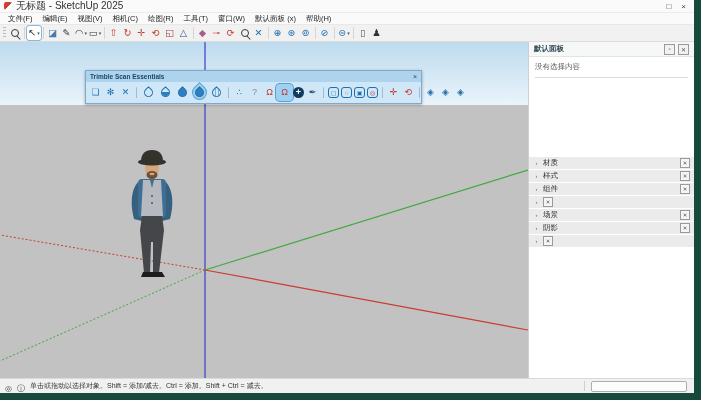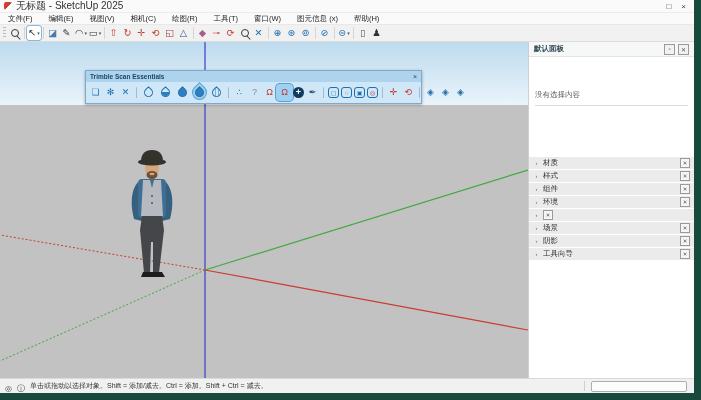--- a/index.html
+++ b/index.html
@@ -8,21 +8,21 @@
   .window{position:absolute;left:0;top:0;width:694px;height:393px;background:#f5f6f7;overflow:hidden;}
 
   
   .titlebar{height:13px;background:var(--titlebar_bg);display:flex;align-items:center;padding:0 4px;border-bottom:1px solid #ececec;box-sizing:border-box;}
   .logo{width:8px;height:8px;border-radius:2px;background:linear-gradient(135deg,#d63b30 55%,#ffffff 55%);margin-right:4px;flex:0 0 auto;}
   .title{font-size:10px;color:#333;}
   .wctrls{margin-left:auto;display:flex;gap:10px;padding-right:4px;}
   .wbtn{font-size:8px;color:#444;line-height:13px;cursor:default;}
 
   
-  .menubar{height:12px;background:var(--titlebar_bg);display:flex;align-items:center;padding-left:4px;gap:8px;border-bottom:1px solid #e8e8e8;box-sizing:border-box;}
+  .menubar{height:12px;background:var(--titlebar_bg);display:flex;align-items:center;padding-left:4px;gap:2px;border-bottom:1px solid #e8e8e8;box-sizing:border-box;}
   .mitem{font-size:7.5px;color:#222;padding:0 4px;}
 
   
   .toolbar{height:17px;background:var(--toolbar_bg);display:flex;align-items:center;padding:0 3px;border-bottom:1px solid #dcdcdc;box-sizing:border-box;}
   .grip{width:3px;height:12px;margin-right:2px;background:repeating-linear-gradient(#b9b9b9 0 1px,transparent 1px 3px);}
   .tbtn{min-width:14px;height:14px;display:flex;align-items:center;justify-content:center;gap:1px;border-radius:2px;}
   .tglyph{font-size:9.5px;line-height:1;color:#333;}
   .caret{font-size:5px;color:#555;line-height:1;}
   .tbtn.pressed{background:#ffffff;outline:1px solid #8ab6d9;}
   .tbtn.sep{min-width:1px;width:1px;height:12px;background:#d5d5d5;margin:0 2px;border-radius:0;}
@@ -55,21 +55,21 @@
   
   .tray{width:166px;height:336px;background:#ffffff;border-left:1px solid #cfcfcf;box-sizing:border-box;display:flex;flex-direction:column;}
   .trayhead{height:14px;display:flex;align-items:center;padding:0 5px;gap:3px;border-bottom:1px solid #e3e3e3;background:#f6f7f7;}
   .traytitle{font-size:7.5px;color:#2e4a55;font-weight:bold;flex:1;}
   .thbtn{width:9px;height:9px;border:1px solid #9a9a9a;background:#f2f2f2;color:#555;font-size:6px;display:flex;align-items:center;justify-content:center;}
   .sechead{height:14px;display:flex;align-items:center;gap:3px;padding:0 4px;background:#e7e7e7;border-bottom:1px solid #d8d8d8;}
   .chev{font-size:6px;color:#666;width:7px;text-align:center;}
   .seclabel{font-size:7.5px;color:#333;flex:1;}
   .closebox{width:8px;height:8px;border:1px solid #9a9a9a;background:#f5f5f5;color:#555;font-size:5.5px;display:flex;align-items:center;justify-content:center;}
   .secbody{height:100px;background:#fff;padding:5px 6px 0 6px;box-sizing:border-box;}
-  .emptymsg{font-size:7.5px;color:#555;margin-top:28px;}
+  .emptymsg{font-size:7.5px;color:#555;}
   .divline{margin-top:5px;border-top:1px solid #dcdcdc;}
   .rows{display:flex;flex-direction:column;}
   .trow{height:12px;margin-bottom:1px;background:var(--tray_row_bg);display:flex;align-items:center;gap:3px;padding:0 4px;}
   .rlabel{font-size:7.5px;color:#333;flex:1;}
 
   
   .statusbar{position:absolute;left:0;top:378px;width:694px;height:15px;background:var(--status_bg);border-top:1px solid #dadada;display:flex;align-items:center;padding:0 5px;box-sizing:border-box;}
   .sbicon{font-size:8px;color:#444;margin-right:5px;line-height:1;}
   .sbtext{font-size:7px;color:#333;white-space:nowrap;overflow:hidden;}
   .sbsep{width:1px;height:10px;background:#cfcfcf;margin:0 6px 0 auto;}
@@ -91,21 +91,21 @@
     </div>
 
     <div class="menubar">
       <span class="mitem">文件(F)</span>
         <span class="mitem">编辑(E)</span>
         <span class="mitem">视图(V)</span>
         <span class="mitem">相机(C)</span>
         <span class="mitem">绘图(R)</span>
         <span class="mitem">工具(T)</span>
         <span class="mitem">窗口(W)</span>
-        <span class="mitem">图元信息 (x)</span>
+        <span class="mitem">默认面板 (x)</span>
         <span class="mitem">帮助(H)</span>
     </div>
 
     <div class="toolbar">
       <span class="grip"></span>
       <span class="tbtn mag">
           <span class="tglyph"></span>
           <span class="caret"></span>
         </span>
         <span class="tbtn sep">
@@ -327,40 +327,34 @@
               <span class="rlabel">样式</span>
               <span class="closebox">✕</span>
             </div>
             <div class="trow">
               <span class="chev">›</span>
               <span class="rlabel">组件</span>
               <span class="closebox">✕</span>
             </div>
             <div class="trow">
               <span class="chev">›</span>
-              <span class="rlabel">环境</span>
-              <span class="closebox">✕</span>
-            </div>
-            <div class="trow">
-              <span class="chev">›</span>
               <span class="closebox">✕</span>
             </div>
             <div class="trow">
               <span class="chev">›</span>
               <span class="rlabel">场景</span>
               <span class="closebox">✕</span>
             </div>
             <div class="trow">
               <span class="chev">›</span>
               <span class="rlabel">阴影</span>
               <span class="closebox">✕</span>
             </div>
             <div class="trow">
               <span class="chev">›</span>
-              <span class="rlabel">工具向导</span>
               <span class="closebox">✕</span>
             </div>
         </div>
       </div>
 
     </div>
 
     <div class="statusbar">
       <span class="sbicons">
         <span class="sbicon">◎</span><span class="sbicon">ⓘ</span>

